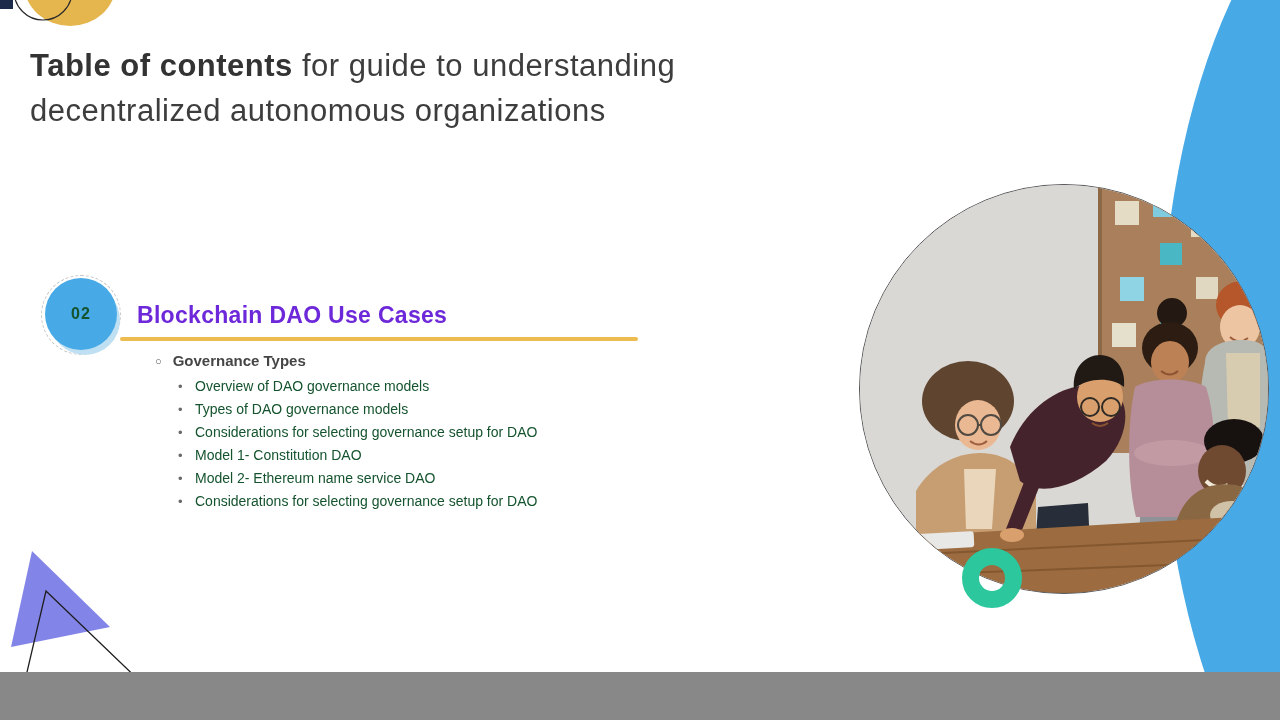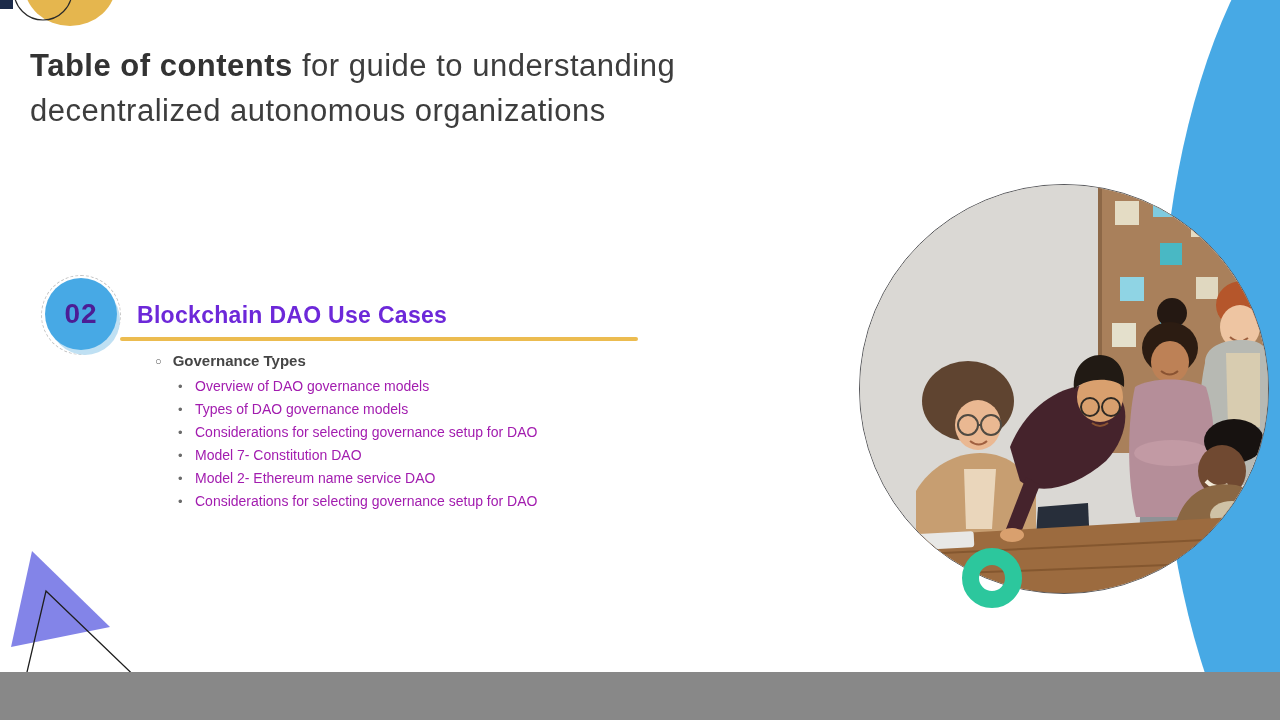--- a/index.html
+++ b/index.html
@@ -33,37 +33,37 @@
     position:absolute;left:41px;top:275px;width:80px;height:80px;border-radius:50%;
     border:1px dashed #c3c3c3;box-sizing:border-box;
   }
   .badge-shadow{
     position:absolute;left:8px;top:9px;width:70px;height:70px;border-radius:50%;
     background:#bfe0f3;
   }
   .badge-blue{
     position:absolute;left:3px;top:2px;width:72px;height:72px;border-radius:50%;
     background:#47a9e5;display:flex;align-items:center;justify-content:center;
-    color:#4c1d95;font-size:28px;font-weight:700;letter-spacing:1px;
+    color:#14532d;font-size:16px;font-weight:700;letter-spacing:1px;
   }
   .section-heading{
     position:absolute;left:137px;top:302px;font-size:23px;font-weight:700;color:#6d28d9;
     letter-spacing:.3px;
   }
   .section-divider{
     position:absolute;left:120px;top:337px;width:518px;height:4px;background:#ecbc50;
     border-radius:2px;
   }
   
   .toc-list{position:absolute;left:155px;top:352px;width:560px;}
   .toc-sub{display:flex;align-items:baseline;font-size:15px;font-weight:700;color:#454545;margin-bottom:6px;}
   .toc-sub .o-bullet{font-size:11px;color:#555;margin-right:11px;font-weight:400;position:relative;top:-1px;}
   .toc-items{list-style:none;margin:0;padding:0 0 0 23px;}
   .toc-items li{
-    position:relative;font-size:14px;color:#a21caf;line-height:23px;padding-left:17px;
+    position:relative;font-size:14px;color:#14532d;line-height:23px;padding-left:17px;
   }
   .toc-items li::before{content:"\2022";position:absolute;left:0;top:0;color:#6a6a6a;font-size:13px;}
   
   .decor-topleft,.decor-triangles{position:absolute;pointer-events:none;}
   .decor-topleft{left:0;top:0;}
   .decor-triangles{left:0;top:540px;}
   
   .page-number{
     position:absolute;left:1226px;top:691px;font-size:14px;color:#ec4899;
   }
@@ -167,21 +167,21 @@
 
   <div class="toc-list">
     <div class="toc-sub">
       <span class="o-bullet">○</span>
       <span>Governance Types</span>
     </div>
     <ul class="toc-items">
       <li>Overview of DAO governance models</li>
       <li>Types of DAO governance models</li>
       <li>Considerations for selecting governance setup for DAO</li>
-      <li>Model 7- Constitution DAO</li>
+      <li>Model 1- Constitution DAO</li>
       <li>Model 2- Ethereum name service DAO</li>
       <li>Considerations for selecting governance setup for DAO</li>
     </ul>
   </div>
 
   <svg class="decor-triangles" width="230" height="180" viewBox="0 540 230 180">
     <polygon points="32,551 110,627 11,647" fill="#8384e8"></polygon>
     <polygon points="46,591 173,713 5,766" fill="none" stroke="#1e1e1e" stroke-width="1.3"></polygon>
   </svg>
 

